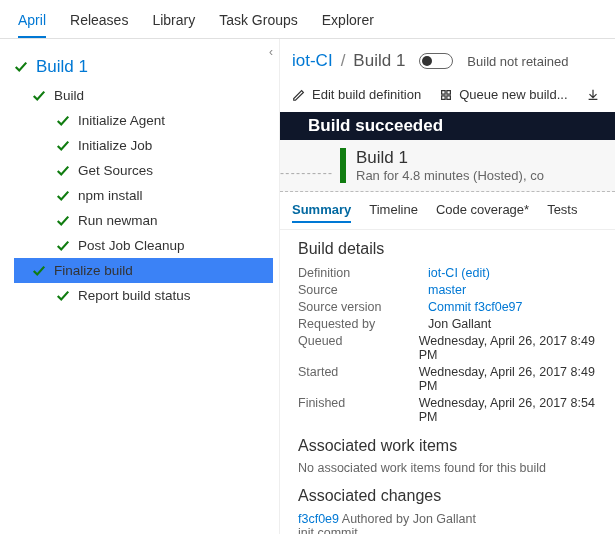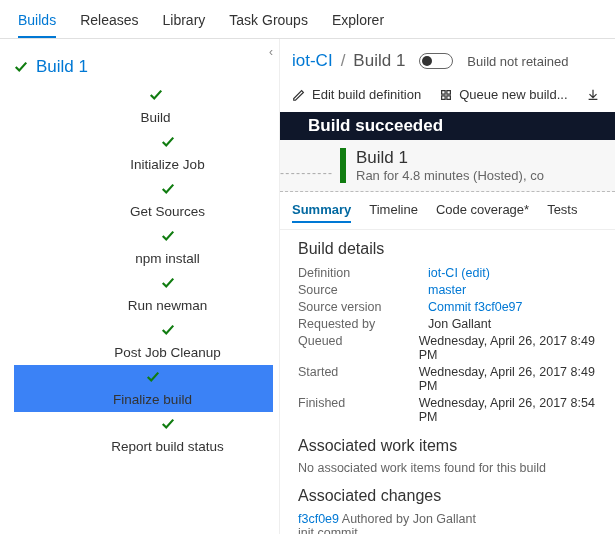--- a/index.html
+++ b/index.html
@@ -54,21 +54,20 @@
     gap: 8px;
     padding: 4px 0 6px 0;
   }
   .tree-node {
     display: flex;
     align-items: center;
     gap: 8px;
     padding: 5px 0 5px 0;
     font-size: 13.5px;
     color: #333;
-    flex-direction: column;
   }
   .lvl1 { padding-left: 18px; }
   .lvl2 { padding-left: 42px; }
   .tree-node.highlight { background: #3b82f6; margin-right: 6px;}
   .check {
     width: 14px; height: 14px; flex-shrink:0;
     stroke: #107c10; stroke-width: 2.5; fill:none;
   }
   .main {
     flex: 1;
@@ -146,41 +145,47 @@
   .details-table .lbl { width: 130px; color:#666;}
   .details-table .val { color:#333;}
   .details-table .val a { color:#0078d4; text-decoration:none; cursor:pointer;}
   .muted { color:#666; font-size:12.5px;}
   .change-link { color:#0078d4; font-size:12.5px; cursor:pointer;}
 </style>
 </head>
 <body>
 
 <div class="tabs">
-  <div class="tab active">Builds</div>
+  <div class="tab active">April</div>
   <div class="tab">Releases</div>
   <div class="tab">Library</div>
   <div class="tab">Task Groups</div>
   <div class="tab">Explorer</div>
 </div>
 
 <div class="content">
   <div class="sidebar">
     <div class="collapse-chevron">‹</div>
     <div class="build-title">
       <svg class="check" viewBox="0 0 16 16">
           <path d="M2 8 L6 12 L14 3"></path>
         </svg>
       <span>Build 1</span>
     </div>
     <div class="tree-node lvl1">
       <svg class="check" viewBox="0 0 16 16">
           <path d="M2 8 L6 12 L14 3"></path>
         </svg>
       <span>Build</span>
+    </div>
+    <div class="tree-node lvl2">
+      <svg class="check" viewBox="0 0 16 16">
+          <path d="M2 8 L6 12 L14 3"></path>
+        </svg>
+      <span>Initialize Agent</span>
     </div>
     <div class="tree-node lvl2">
       <svg class="check" viewBox="0 0 16 16">
           <path d="M2 8 L6 12 L14 3"></path>
         </svg>
       <span>Initialize Job</span>
     </div>
     <div class="tree-node lvl2">
       <svg class="check" viewBox="0 0 16 16">
           <path d="M2 8 L6 12 L14 3"></path>

